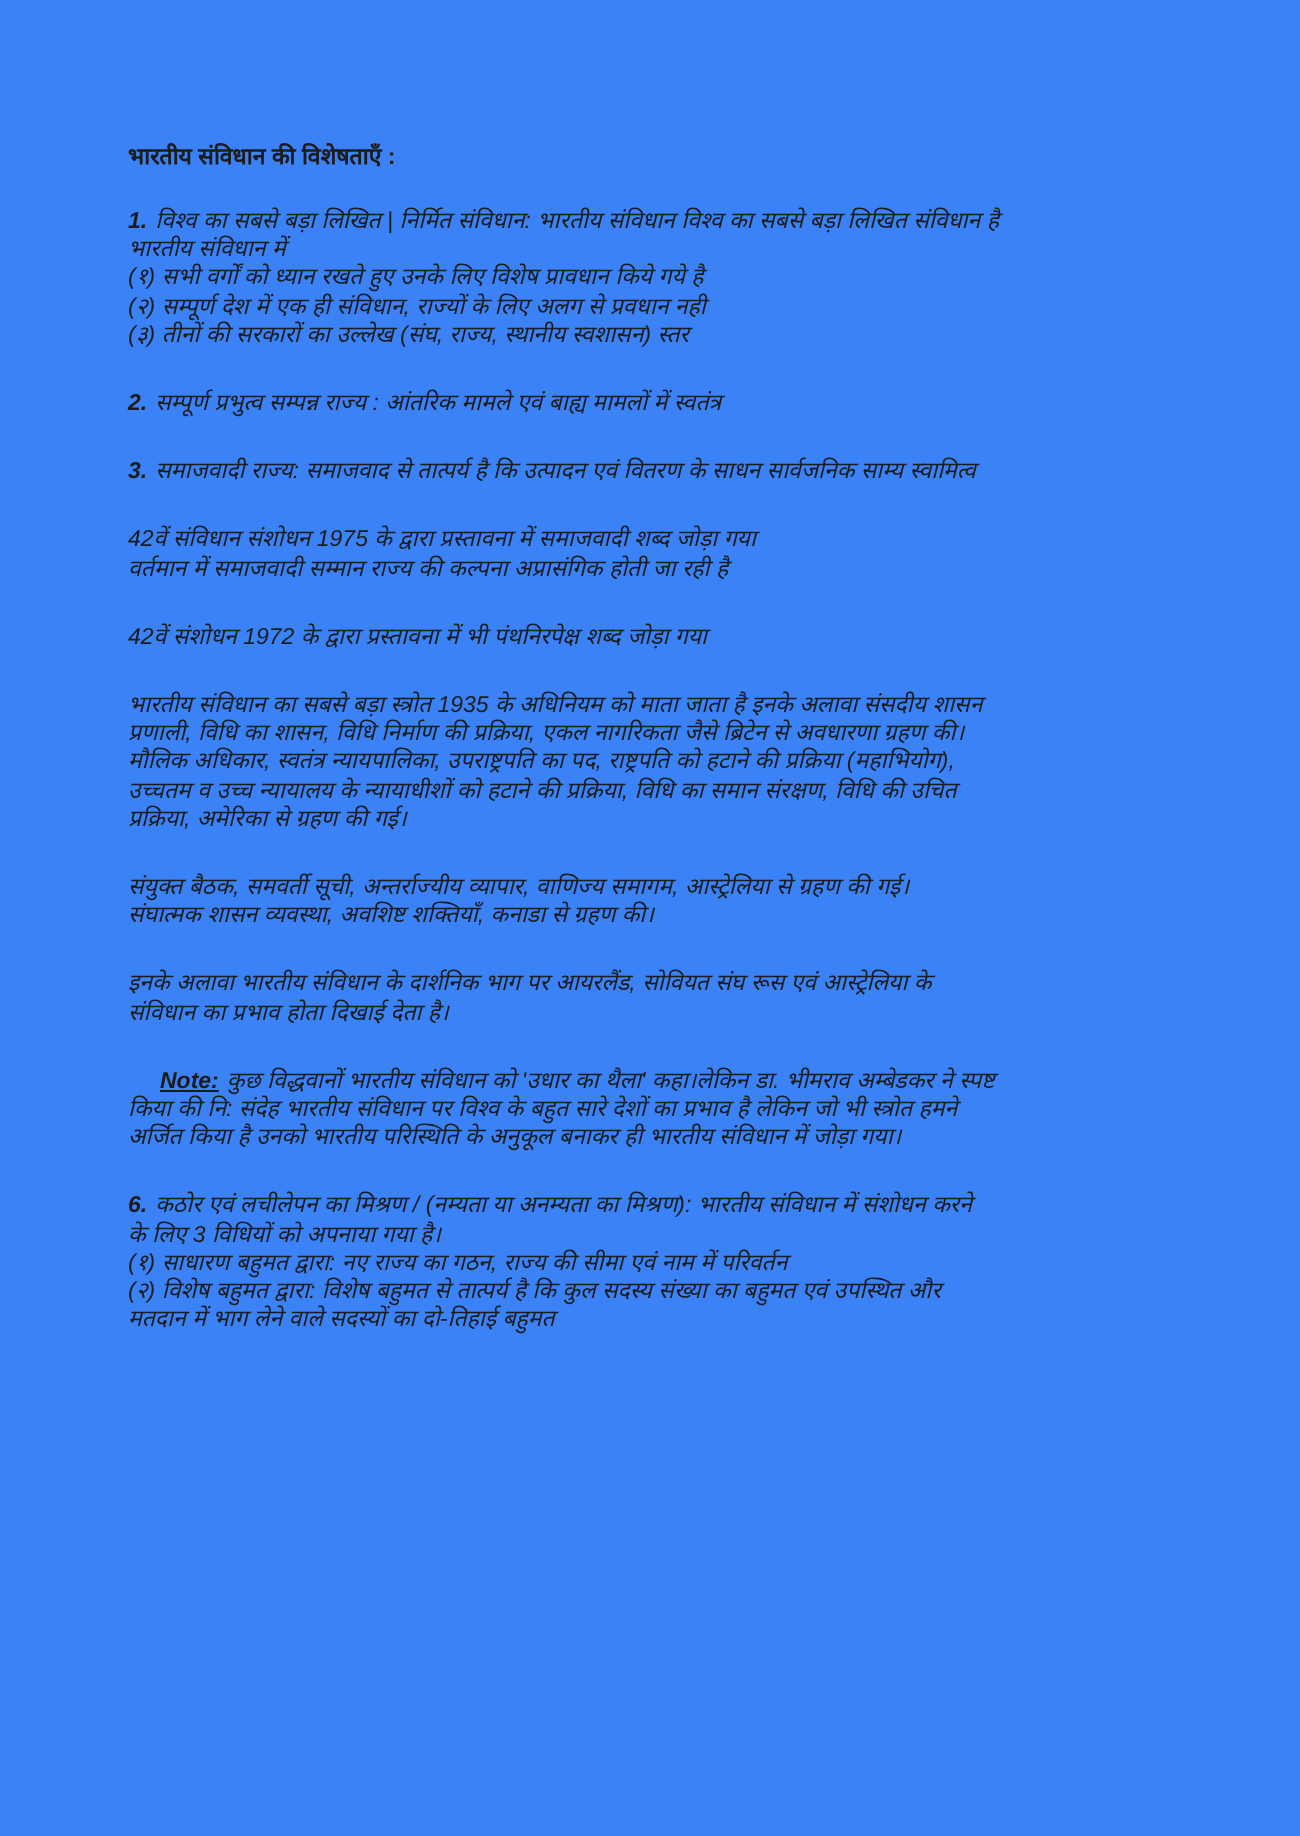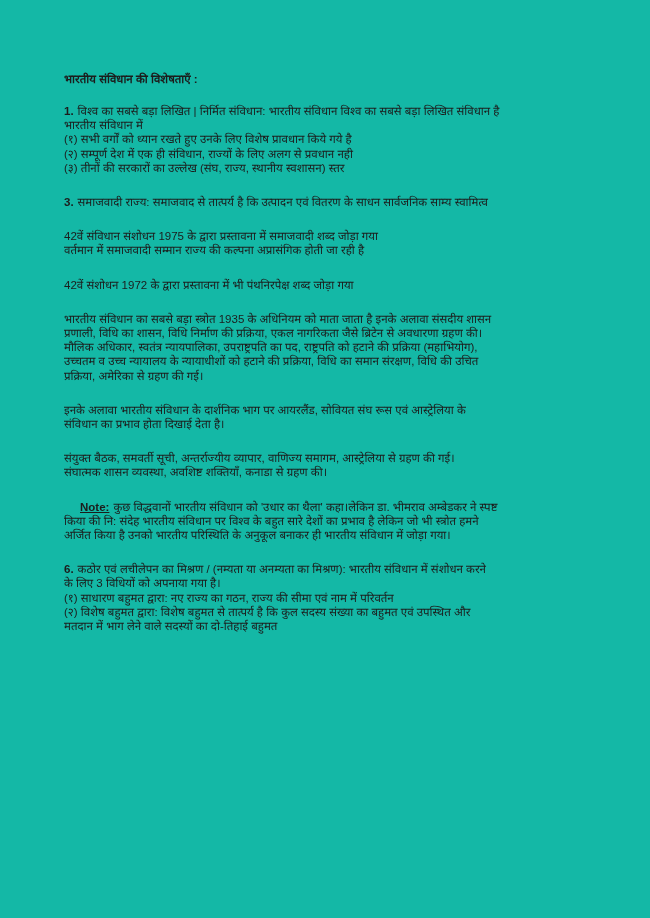--- a/index.html
+++ b/index.html
@@ -11,34 +11,35 @@
     width: 650px;
     height: 918px;
     overflow: hidden;
     font-family: "Liberation Sans", "DejaVu Sans", sans-serif;
     color: #1c1c1c;
   }
   .page {
     box-sizing: border-box;
     width: 650px;
     height: 918px;
-    background: #14b8a6;
+    background: #3b82f6;
     padding: 72px 54px 0 64px;
   }
   .doc-title {
     font-size: 11.5px;
     font-weight: bold;
     line-height: 14px;
     margin: 0 0 18px 0;
     white-space: pre-line;
   }
   .para {
     font-size: 11.5px;
     line-height: 14.2px;
     margin: 0 0 20px 0;
+    font-style: italic;
   }
   .para:last-child { margin-bottom: 16px; }
   .num {
     font-weight: bold;
     margin-right: 4px;
   }
   .note-label {
     font-weight: bold;
     text-decoration: underline;
     margin-right: 4px;
@@ -54,42 +55,43 @@
 <div class="page">
 
   <h1 class="doc-title">भारतीय संविधान की विशेषताएँ :</h1>
 
   <p class="para"><span class="num">1.</span><span class="body-text">विश्व का सबसे बड़ा लिखित | निर्मित संविधान:  भारतीय संविधान विश्व का सबसे बड़ा लिखित संविधान है
 भारतीय संविधान में
 (१) सभी वर्गों को ध्यान रखते हुए उनके लिए विशेष प्रावधान किये गये है
 (२) सम्पूर्ण देश में एक ही संविधान, राज्यों के लिए अलग से प्रवधान नही
 (३) तीनों की सरकारों का उल्लेख (संघ, राज्य, स्थानीय स्वशासन) स्तर</span></p>
 
+  <p class="para"><span class="num">2.</span><span class="body-text">सम्पूर्ण प्रभुत्व सम्पन्न राज्य :  आंतरिक मामले एवं बाह्य मामलों में स्वतंत्र</span></p>
 
   <p class="para"><span class="num">3.</span><span class="body-text">समाजवादी राज्य:  समाजवाद से तात्पर्य है कि उत्पादन एवं वितरण के साधन सार्वजनिक साम्य स्वामित्व</span></p>
 
 
   <p class="para"><span class="body-text">42वें संविधान संशोधन 1975 के द्वारा प्रस्तावना में समाजवादी शब्द जोड़ा गया
 वर्तमान में समाजवादी सम्मान राज्य की कल्पना अप्रासंगिक होती जा रही है</span></p>
 
 
   <p class="para"><span class="body-text">42वें संशोधन 1972  के द्वारा प्रस्तावना में भी पंथनिरपेक्ष शब्द जोड़ा गया</span></p>
 
 
   <p class="para"><span class="body-text">भारतीय संविधान का सबसे बड़ा स्त्रोत 1935 के अधिनियम को माता जाता है इनके अलावा संसदीय शासन
 प्रणाली, विधि का शासन, विधि निर्माण की प्रक्रिया, एकल नागरिकता जैसे ब्रिटेन से अवधारणा ग्रहण की।
 मौलिक अधिकार, स्वतंत्र न्यायपालिका, उपराष्ट्रपति का पद, राष्ट्रपति को हटाने की प्रक्रिया (महाभियोग),
 उच्चतम व उच्च न्यायालय के न्यायाधीशों को हटाने की प्रक्रिया, विधि का समान संरक्षण, विधि की उचित
 प्रक्रिया, अमेरिका से ग्रहण की गई।</span></p>
 
+  <p class="para"><span class="body-text">संयुक्त बैठक, समवर्ती सूची, अन्तर्राज्यीय व्यापार, वाणिज्य समागम, आस्ट्रेलिया से ग्रहण की गई।
+संघात्मक शासन व्यवस्था, अवशिष्ट शक्तियाँ, कनाडा से ग्रहण की।</span></p>
+
   <p class="para"><span class="body-text">इनके अलावा भारतीय संविधान के दार्शनिक भाग पर आयरलैंड, सोवियत संघ रूस एवं आस्ट्रेलिया के
 संविधान का प्रभाव होता दिखाई देता है।</span></p>
-
-  <p class="para"><span class="body-text">संयुक्त बैठक, समवर्ती सूची, अन्तर्राज्यीय व्यापार, वाणिज्य समागम, आस्ट्रेलिया से ग्रहण की गई।
-संघात्मक शासन व्यवस्था, अवशिष्ट शक्तियाँ, कनाडा से ग्रहण की।</span></p>
 
   <p class="para"><span class="note-label">Note:</span><span class="body-text">कुछ विद्धवानों भारतीय संविधान को 'उधार का थैला' कहा।लेकिन डा. भीमराव अम्बेडकर ने स्पष्ट
 किया की नि: संदेह भारतीय संविधान पर विश्व के बहुत सारे देशों का प्रभाव है लेकिन जो भी स्त्रोत हमने
 अर्जित किया है उनको भारतीय परिस्थिति के अनुकूल बनाकर ही भारतीय संविधान में जोड़ा गया।</span></p>
 
   <p class="para"><span class="num">6.</span><span class="body-text">कठोर एवं लचीलेपन का मिश्रण / (नम्यता या अनम्यता का मिश्रण):  भारतीय संविधान में संशोधन करने
 के लिए 3 विधियों को अपनाया गया है।
 (१) साधारण बहुमत द्वारा:  नए राज्य का गठन, राज्य की सीमा एवं नाम में परिवर्तन
 (२) विशेष बहुमत द्वारा:  विशेष बहुमत से तात्पर्य है कि कुल सदस्य संख्या का बहुमत एवं उपस्थित और
 मतदान में भाग लेने वाले सदस्यों का दो-तिहाई बहुमत</span></p>

